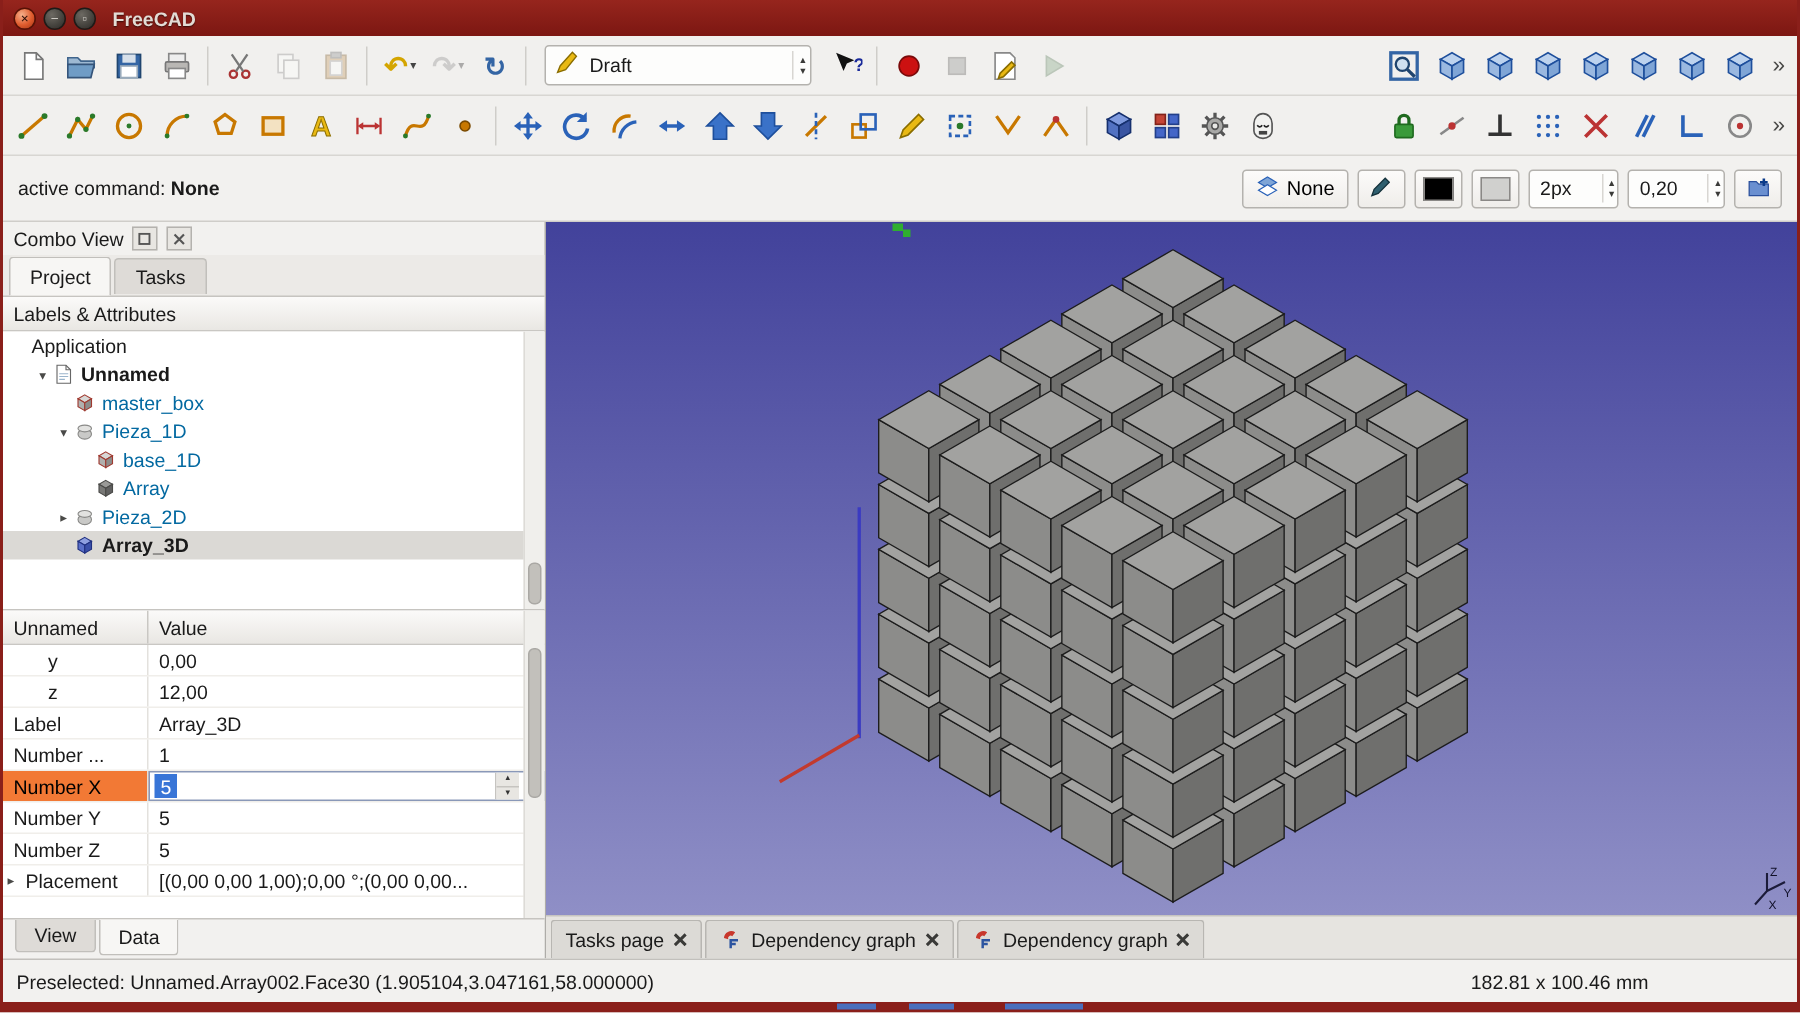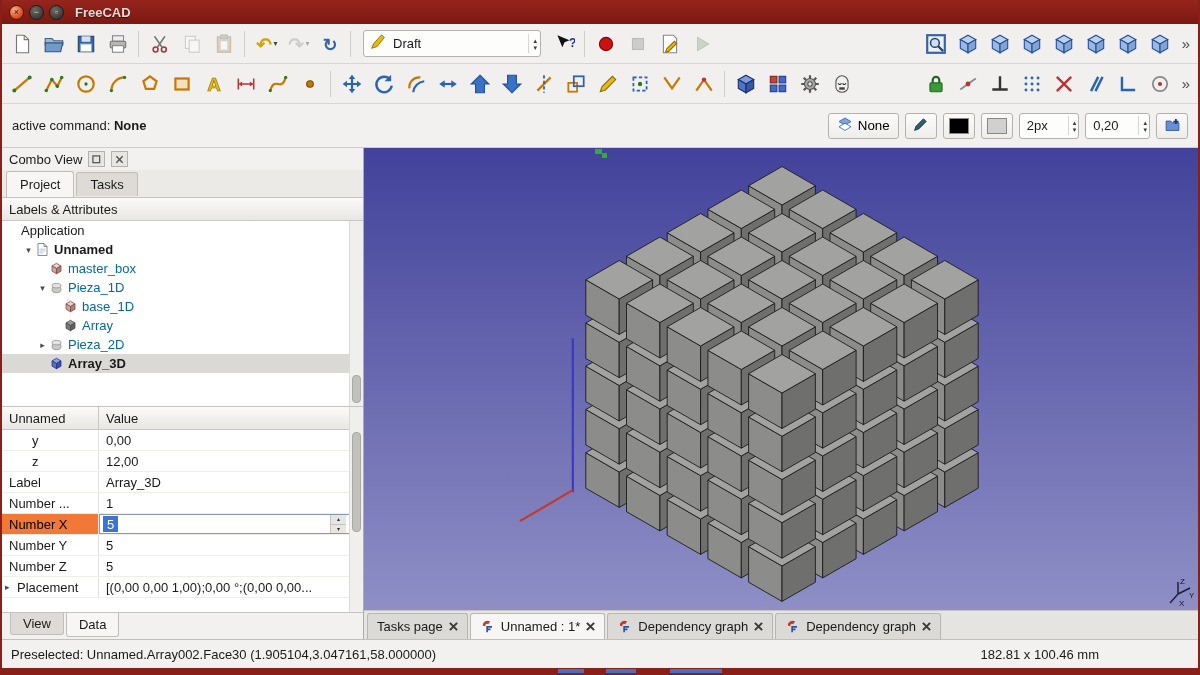--- a/index.html
+++ b/index.html
@@ -1104,30 +1104,20 @@
           <text x="14" y="30" font-size="8" fill="#101028">X</text>
         </svg>
       </div>
       <div class="mdi" id="mdiTabs">
           <div class="mdi-tab">
             <span>Tasks page</span>
             <svg width="9" height="9" viewBox="0 0 10 10">
               <path d="M1 1 L9 9 M9 1 L1 9" stroke="#3a3a38" stroke-width="2.2"></path>
             </svg>
           </div>
-          <div class="mdi-tab active">
-            <svg viewBox="0 0 20 20" width="15" height="15">
-              <path d="M3.5 8.5 a6.5 6.5 0 0 1 10-5.2 l-2.6 3.6 a2.3 2.3 0 0 0 -3.6 2.6z" fill="#c8372c"></path>
-              <path d="M9.5 17.5 v-7 h6.5 M9.5 13.8 h4.5" stroke="#2c54a0" stroke-width="2.2" fill="none"></path>
-            </svg>
-            <span>Unnamed : 1*</span>
-            <svg width="9" height="9" viewBox="0 0 10 10">
-              <path d="M1 1 L9 9 M9 1 L1 9" stroke="#3a3a38" stroke-width="2.2"></path>
-            </svg>
-          </div>
           <div class="mdi-tab">
             <svg viewBox="0 0 20 20" width="15" height="15">
               <path d="M3.5 8.5 a6.5 6.5 0 0 1 10-5.2 l-2.6 3.6 a2.3 2.3 0 0 0 -3.6 2.6z" fill="#c8372c"></path>
               <path d="M9.5 17.5 v-7 h6.5 M9.5 13.8 h4.5" stroke="#2c54a0" stroke-width="2.2" fill="none"></path>
             </svg>
             <span>Dependency graph</span>
             <svg width="9" height="9" viewBox="0 0 10 10">
               <path d="M1 1 L9 9 M9 1 L1 9" stroke="#3a3a38" stroke-width="2.2"></path>
             </svg>
           </div>

